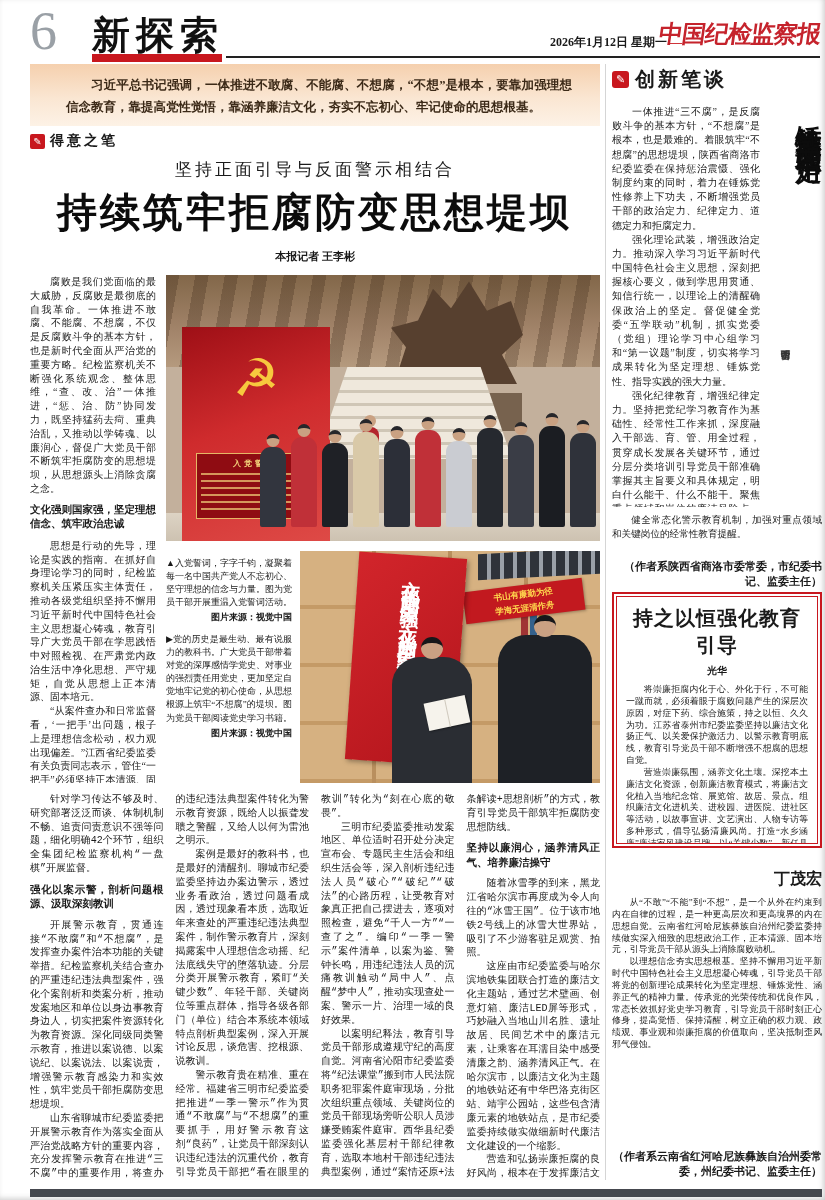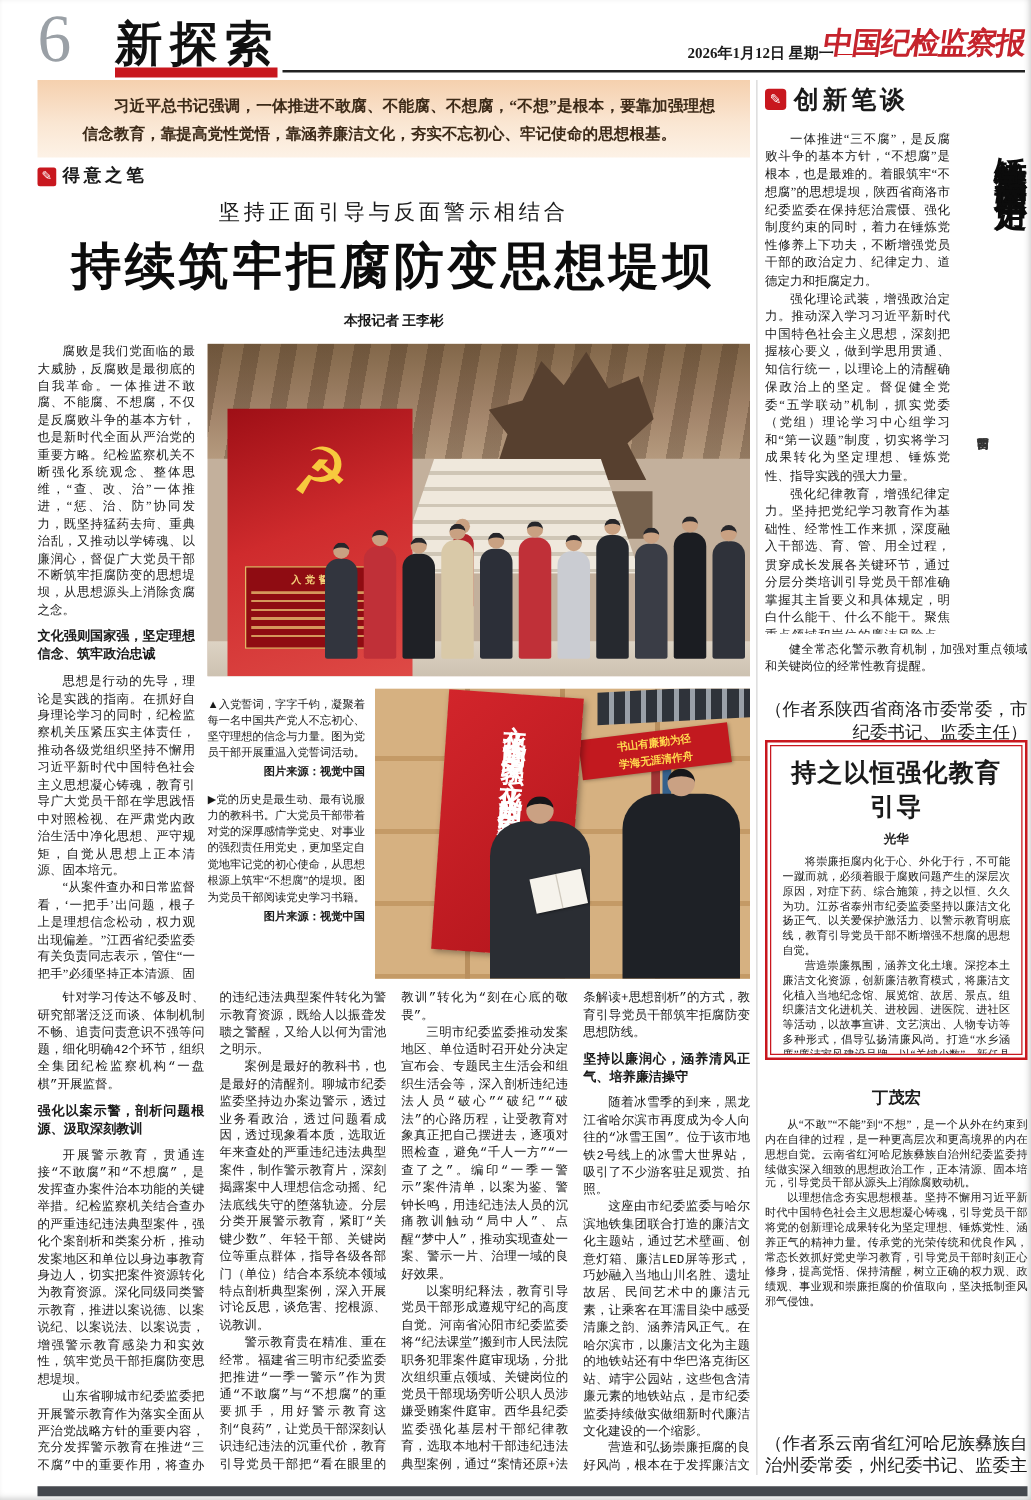--- a/index.html
+++ b/index.html
@@ -115,32 +115,32 @@
   .sb-header{display:flex;align-items:center;gap:6px;}
   .sb-icon{width:17px;height:17px;background:#c8171e;color:#fff;font-size:11px;border-radius:3px;
            display:flex;align-items:center;justify-content:center;flex:none;}
   .sb-title{font-size:20px;font-weight:bold;letter-spacing:3px;}
   .sb-article{margin-top:12px;display:flex;gap:6px;}
   .sb-text{width:148px;flex:none;height:402px;overflow:hidden;font-size:10px;line-height:1.42;text-align:justify;}
   .sb-vert{flex:1;display:flex;justify-content:flex-end;gap:2px;}
   .vert-author{writing-mode:vertical-rl;font-size:9.5px;font-weight:bold;margin-top:238px;color:#333;}
   .vert-headline{writing-mode:vertical-rl;font-size:26px;font-weight:900;letter-spacing:2px;line-height:1.1;color:#0c0c0c;}
   .sb-wide{margin-top:6px;font-size:9.6px;line-height:1.42;text-align:justify;height:42px;overflow:hidden;}
-  .sb-sig,.box-sig,.ba-sig{font-size:14px;font-weight:normal;text-align:right;margin-top:4px;}
+  .sb-sig,.box-sig,.ba-sig{font-size:11px;font-weight:bold;text-align:right;margin-top:4px;}
   
   .box{position:absolute;left:612px;top:592px;width:210px;height:256px;border:2px solid #c8171e;
        padding:2px;box-sizing:border-box;}
   .box-inner{border:1px solid #c8171e;height:100%;box-sizing:border-box;padding:8px 9px 4px 9px;overflow:hidden;}
   .box-title{font-size:20px;font-weight:900;text-align:center;letter-spacing:1px;margin:0;}
   .box-author{font-size:10px;font-weight:bold;text-align:center;margin:5px 0 6px 0;}
   .box-text{font-size:8.9px;line-height:1.33;text-align:justify;height:168px;overflow:hidden;}
   
   .bottom-article{position:absolute;left:612px;top:862px;width:210px;height:322px;overflow:hidden;}
   .ba-title{font-size:16px;font-weight:900;text-align:center;letter-spacing:0;margin:0;white-space:nowrap;}
-  .ba-author{font-size:13px;font-weight:bold;text-align:center;margin:7px 0 7px 0;}
+  .ba-author{font-size:16px;font-weight:bold;text-align:right;margin:7px 0 7px 0;}
   .ba-text{font-size:8.9px;line-height:1.33;text-align:justify;height:248px;overflow:hidden;}
   
   .bottom-bar{position:absolute;left:30px;width:792px;bottom:3px;height:8px;background:#45484e;}
 </style>
 </head>
 <body>
 
 <div class="page">
 
   <div class="hdr">

